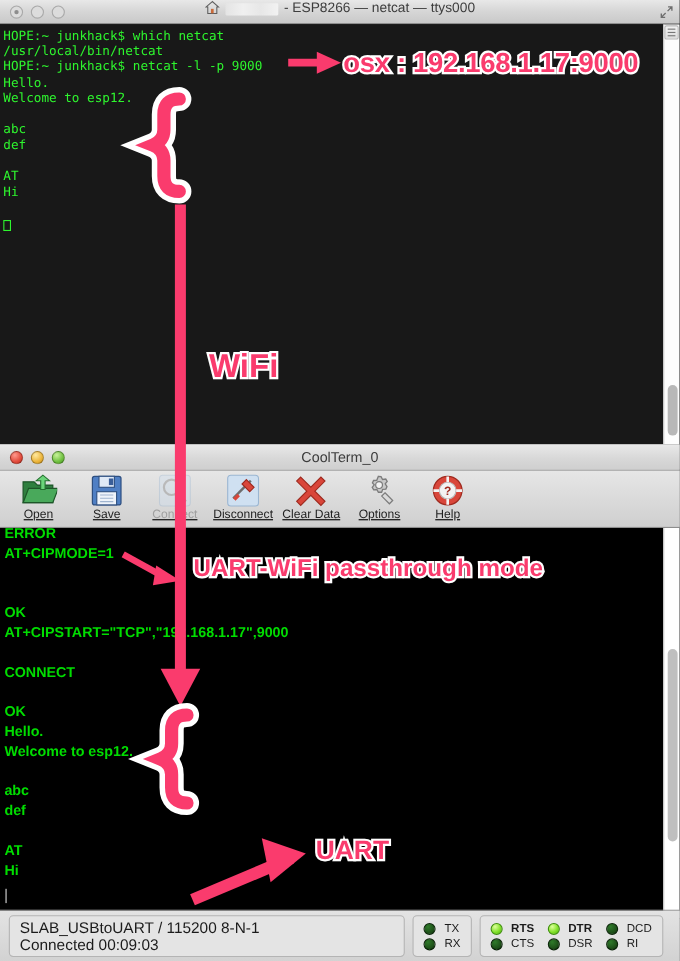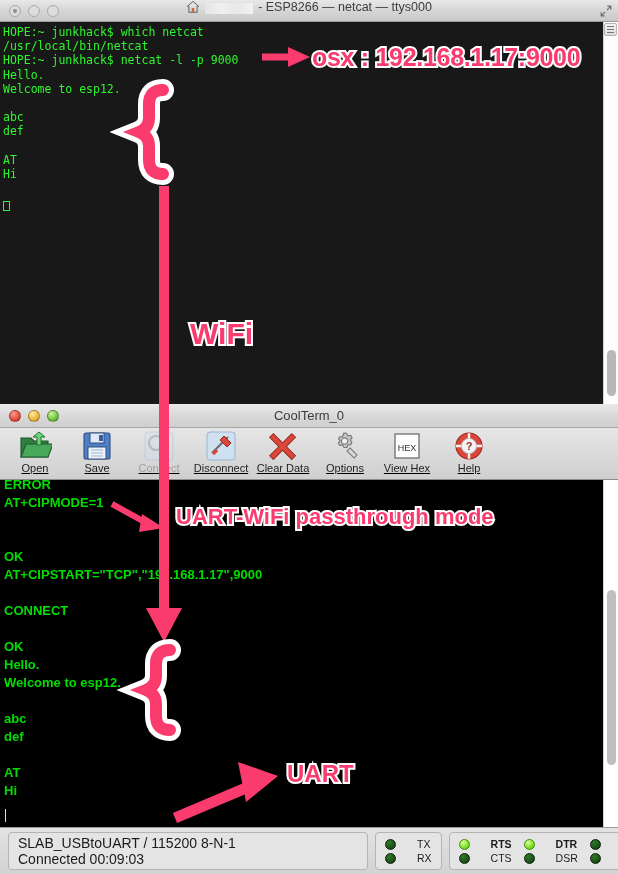--- a/index.html
+++ b/index.html
@@ -132,21 +132,21 @@
   }
   .st-box{
     background:#e4e4e4; border:1px solid #b4b4b4; border-radius:4px;
     height:38px; display:flex; align-items:center;
   }
   .st-info{ flex:0 0 360px; padding-left:9px; flex-direction:column;
             align-items:flex-start; justify-content:center; }
   .st-info div{ font-size:14px; color:#1b1b1b; line-height:16px; }
   .leds{ padding:0 9px; display:grid; grid-auto-flow:column; gap:2px 12px;
          grid-template-rows:repeat(2,auto); align-content:center;}
-  .led-item{ display:flex; align-items:flex-end; gap:21px; }
+  .led-item{ display:flex; align-items:flex-end; gap:8px; }
   .led{ width:11px; height:11px; border-radius:50%;
         background: radial-gradient(circle at 34% 28%, #2f7a2a, #1d4f18 65%, #0e2b0b);
         border:1px solid #0b2409; }
   .led.on{ background: radial-gradient(circle at 34% 28%, #ddff9b, #7fe026 58%, #4fae11);
            border:1px solid #3f8f0d; }
   .led-lab{ font-size:10.5px; color:#1b1b1b; }
   .led-item.active .led-lab{ font-weight:700; }
 
   
   .anno{ position:absolute; left:0; top:0; width:618px; height:874px;
@@ -280,27 +280,20 @@
 
       <div class="tb-btn">
         <svg class="tb-ico" viewBox="0 0 34 32">
           <path d="M16 3l2.4.3 1.4 2.6 2.9-.4 1.3 2.1-1.8 2.3 1.6 2.5-1 2.2-2.9.2-1 2.7H16l-1.4-2.5-2.9.3-1.3-2.2 1.8-2.3L10.6 9l1-2.2 2.9-.2z" fill="#c9c9c9" stroke="#7c7c7c" stroke-width="1.2"></path>
           <circle cx="16.6" cy="11" r="3.1" fill="#f1f1f1" stroke="#7c7c7c" stroke-width="1.1"></circle>
           <path d="M22 18l7 7-3 3-7-7z" fill="#dadada" stroke="#7c7c7c" stroke-width="1.1"></path>
         </svg>
         <span class="tb-lab">Options</span>
       </div>
 
-      <div class="tb-btn">
-        <svg class="tb-ico" viewBox="0 0 34 32">
-          <rect x="5" y="4" width="24" height="24" fill="#fdfdfd" stroke="#6f6f6f" stroke-width="1.3"></rect>
-          <text x="17" y="20.5" font-family="Liberation Sans, sans-serif" font-size="9" text-anchor="middle" fill="#333">HEX</text>
-        </svg>
-        <span class="tb-lab">View Hex</span>
-      </div>
 
       <div class="tb-btn">
         <svg class="tb-ico" viewBox="0 0 34 32">
           <circle cx="17" cy="16" r="13" fill="#d9463a" stroke="#9e2a1f" stroke-width="1.1"></circle>
           <circle cx="17" cy="16" r="7.6" fill="#f3f3f3" stroke="#b9b9b9" stroke-width="1"></circle>
           <path d="M17 3.2v5.3M17 23.5v5.3M4 16h5.3M24.7 16H30" stroke="#f3f3f3" stroke-width="2.4"></path>
           <text x="17" y="20" font-family="Liberation Sans, sans-serif" font-size="11" font-weight="bold" text-anchor="middle" fill="#9e2a1f">?</text>
         </svg>
         <span class="tb-lab">Help</span>
       </div>

